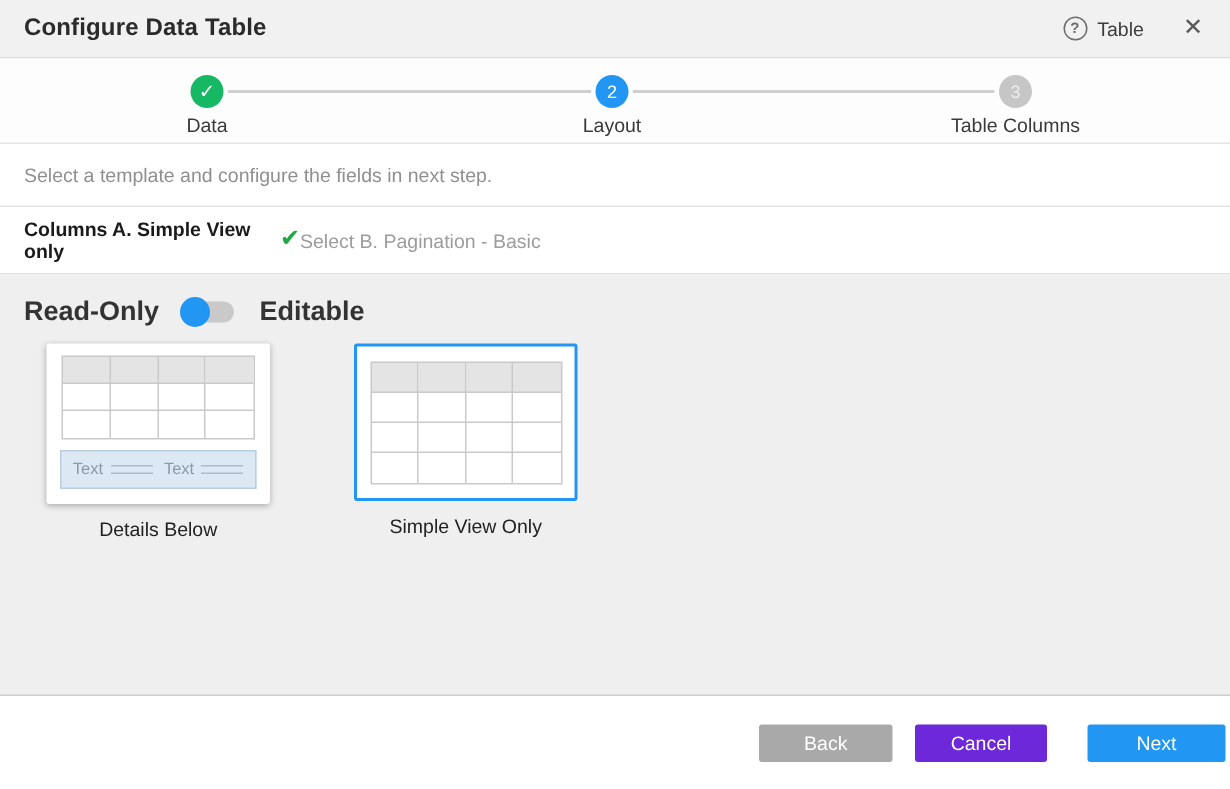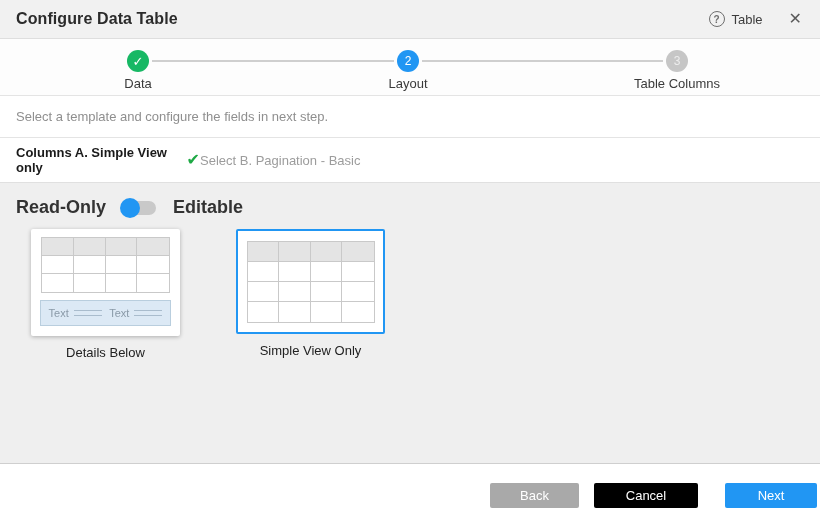--- a/index.html
+++ b/index.html
@@ -166,21 +166,21 @@
     padding-right: 3px;
   }
   .btn {
     height: 25px;
     border: none; border-radius: 2px;
     color: #fff; font-size: 13px;
     font-family: "Liberation Sans", sans-serif;
     cursor: pointer;
   }
   .btn-back   { width: 89px; background: #a9a9a9; }
-  .btn-cancel { width: 104px; background: #000000; }
+  .btn-cancel { width: 88px; background: #6d28d9; }
   .btn-next   { width: 92px; background: #2196f3; margin-left: 12px; }
 </style>
 </head>
 <body>
 
 <div class="dlg-header">
   <div class="dlg-title">Configure Data Table</div>
   <div class="header-right">
     <div class="help-btn">
       <span class="help-circle">?</span>

